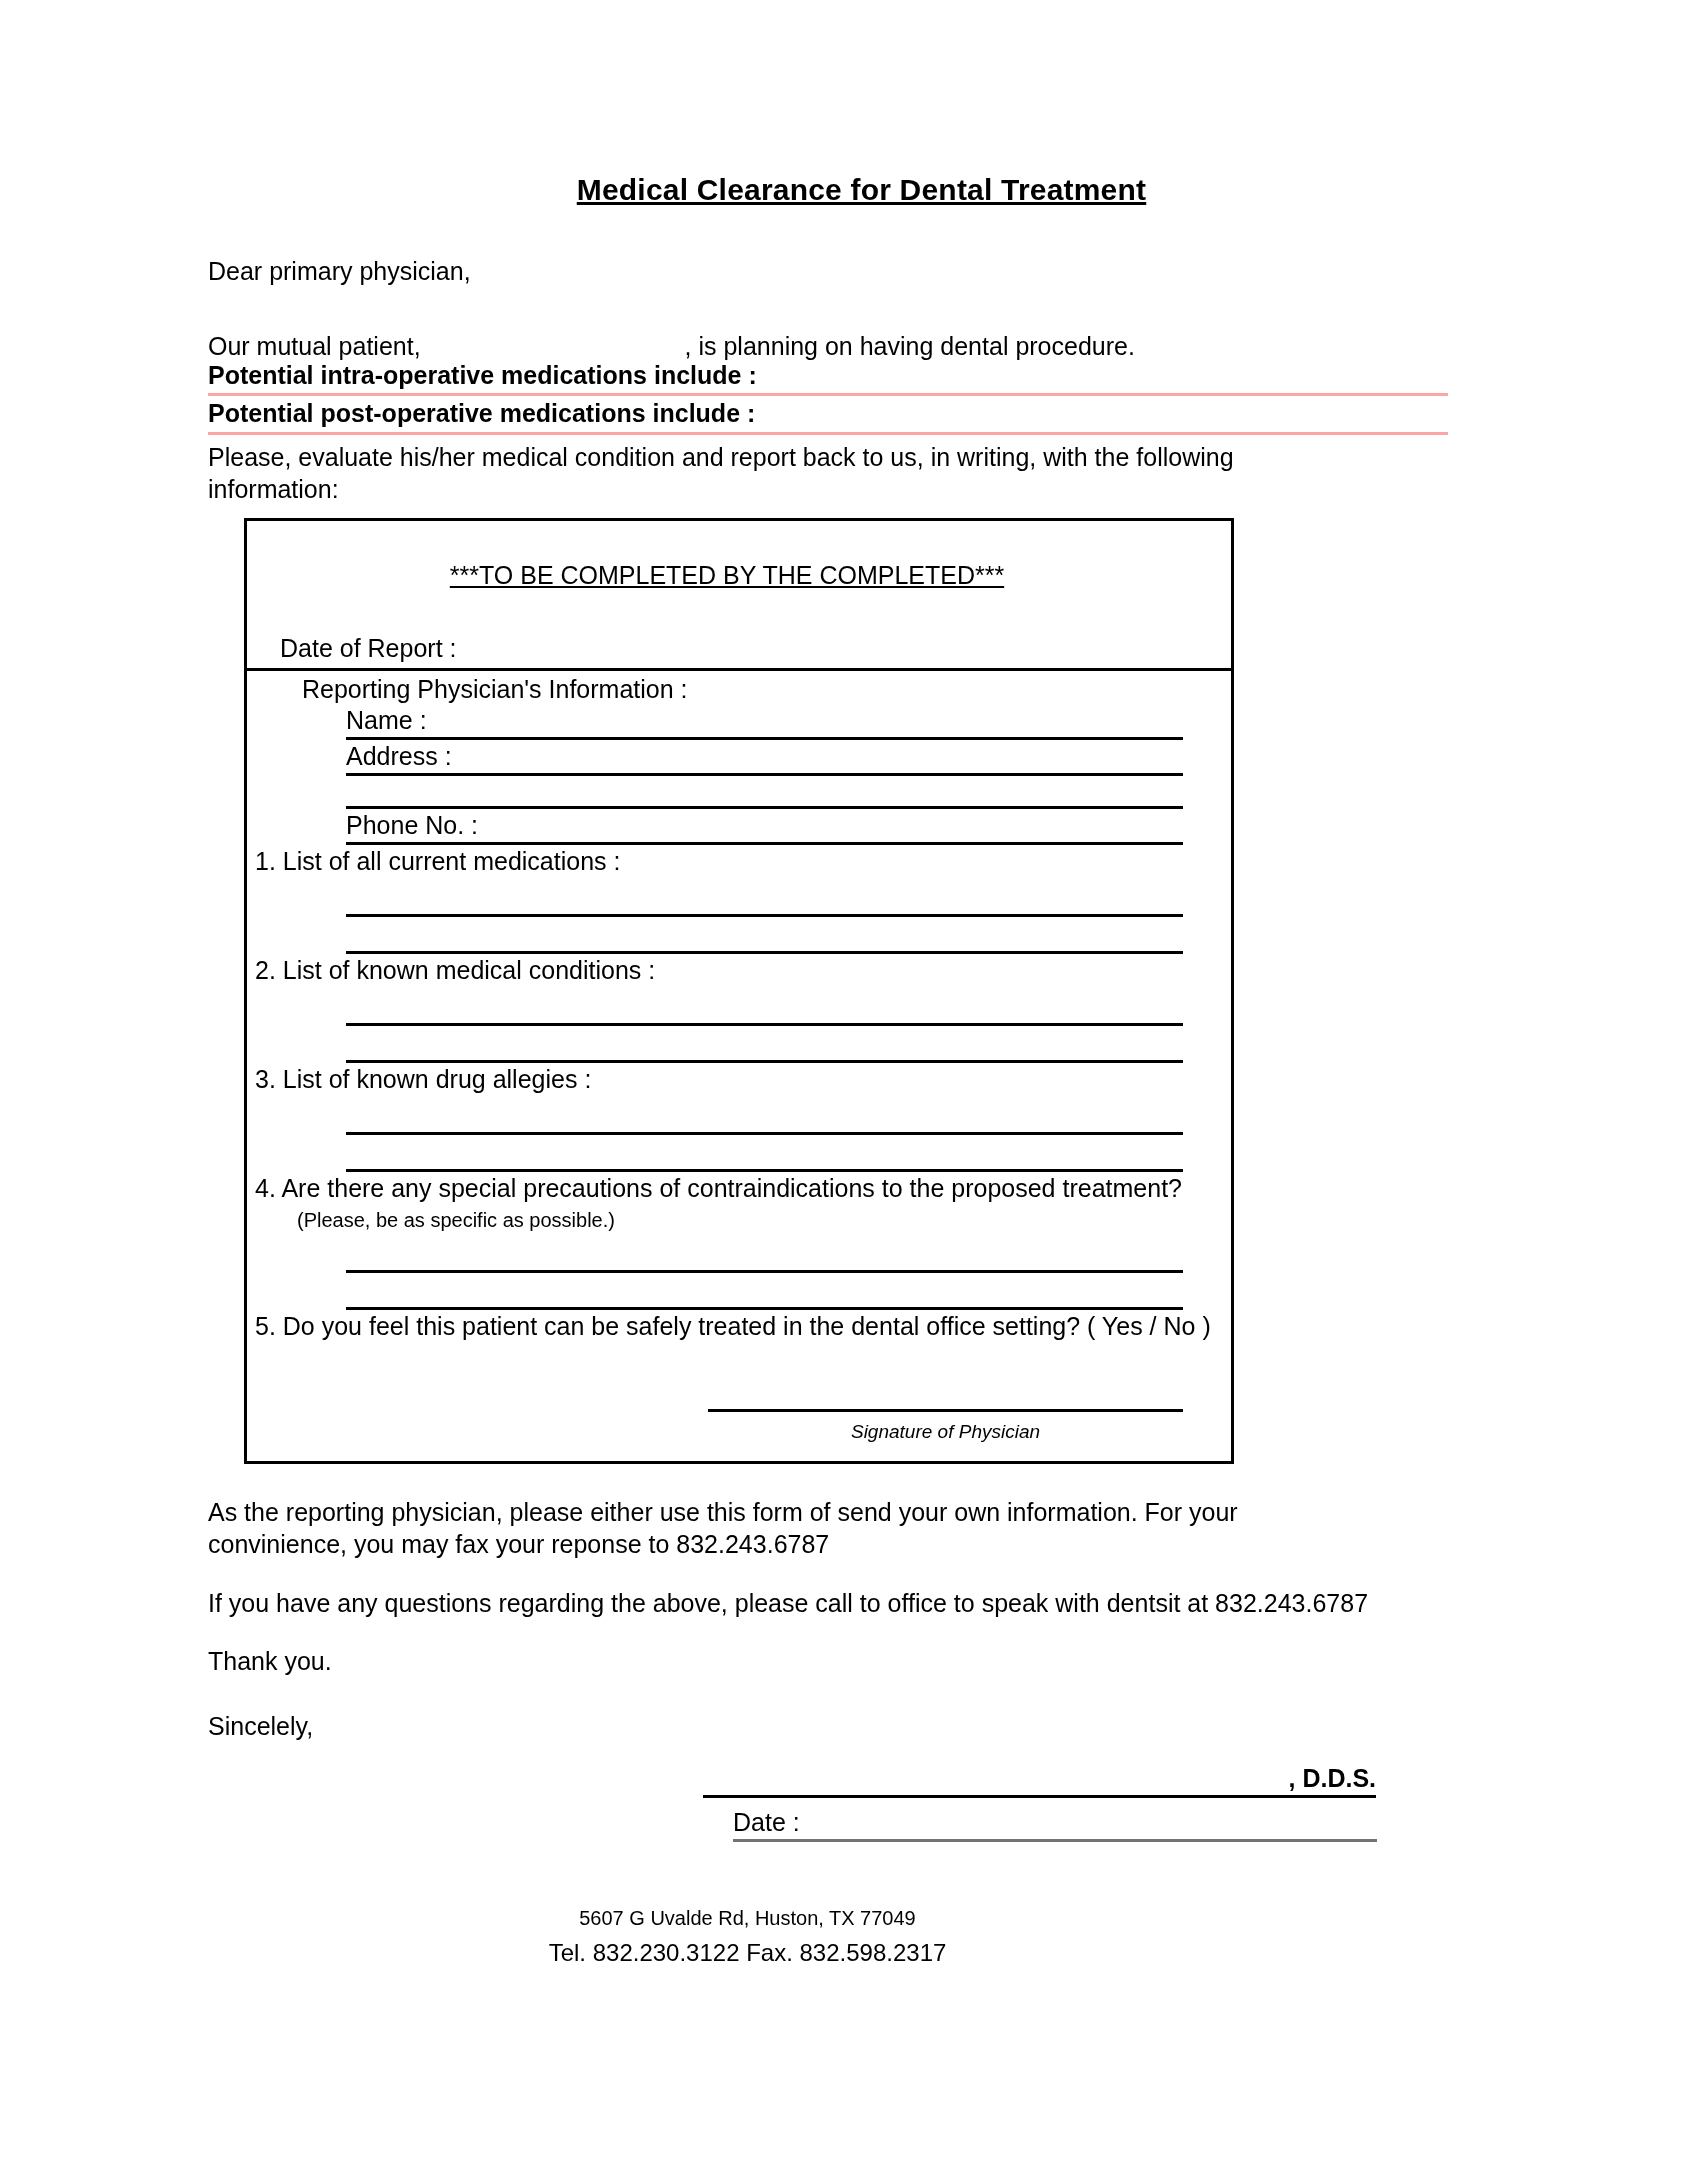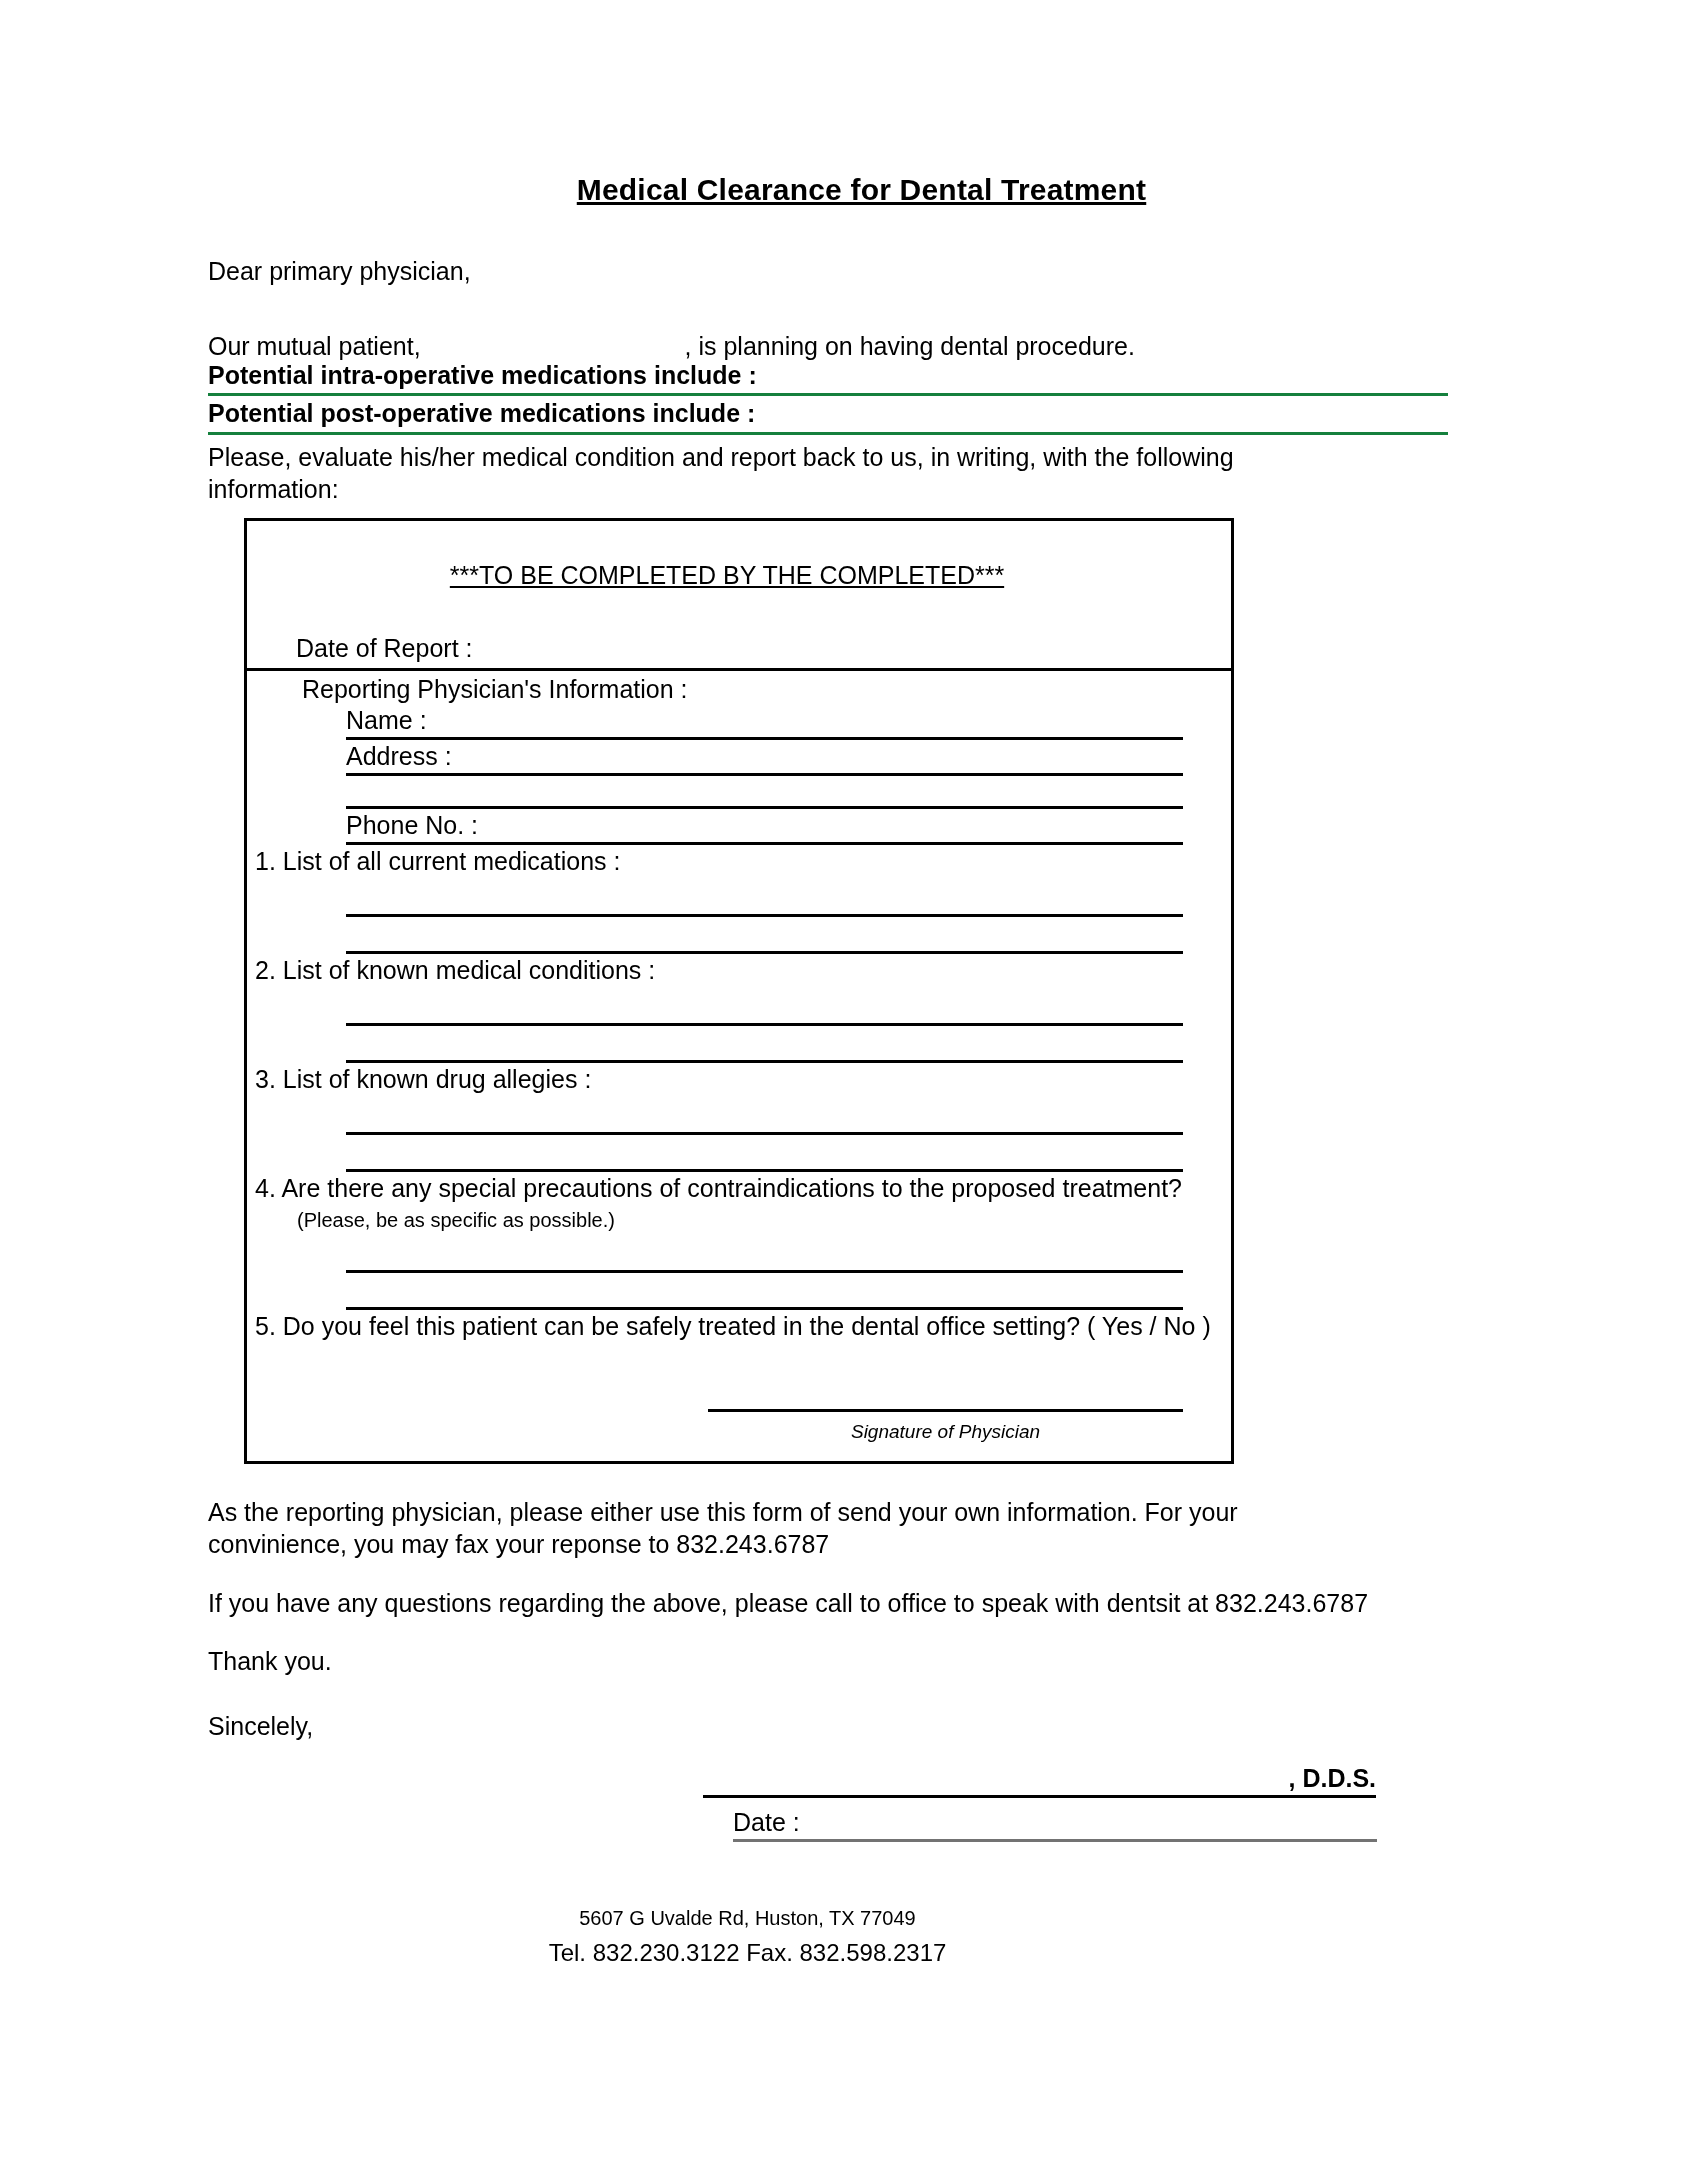--- a/index.html
+++ b/index.html
@@ -50,21 +50,21 @@
   
   .patient-line {
     font-size: 25px;
     white-space: pre;
   }
 
   
   .medline {
     font-size: 25px;
     font-weight: bold;
-    border-bottom: 3px solid #15803d;
+    border-bottom: 3px solid #fca5a5;
     padding-bottom: 3px;
     width: 1240px;
     box-sizing: border-box;
     line-height: 1.18;
   }
   .medline.second { margin-top: 3px; }
 
   .intro {
     font-size: 25px;
     line-height: 1.30;
@@ -86,21 +86,21 @@
     text-align: center;
     font-size: 25px;
     text-decoration: underline;
     margin-top: 40px;
     margin-bottom: 0;
     padding-right: 24px;
   }
   .dor {
     font-size: 25px;
     margin-top: 44px;
-    padding-left: 49px;
+    padding-left: 33px;
     padding-bottom: 5px;
     border-bottom: 3px solid #000;
   }
   .rpi {
     font-size: 25px;
     padding-left: 55px;
     margin-top: 4px;
   }
   
   .field {

